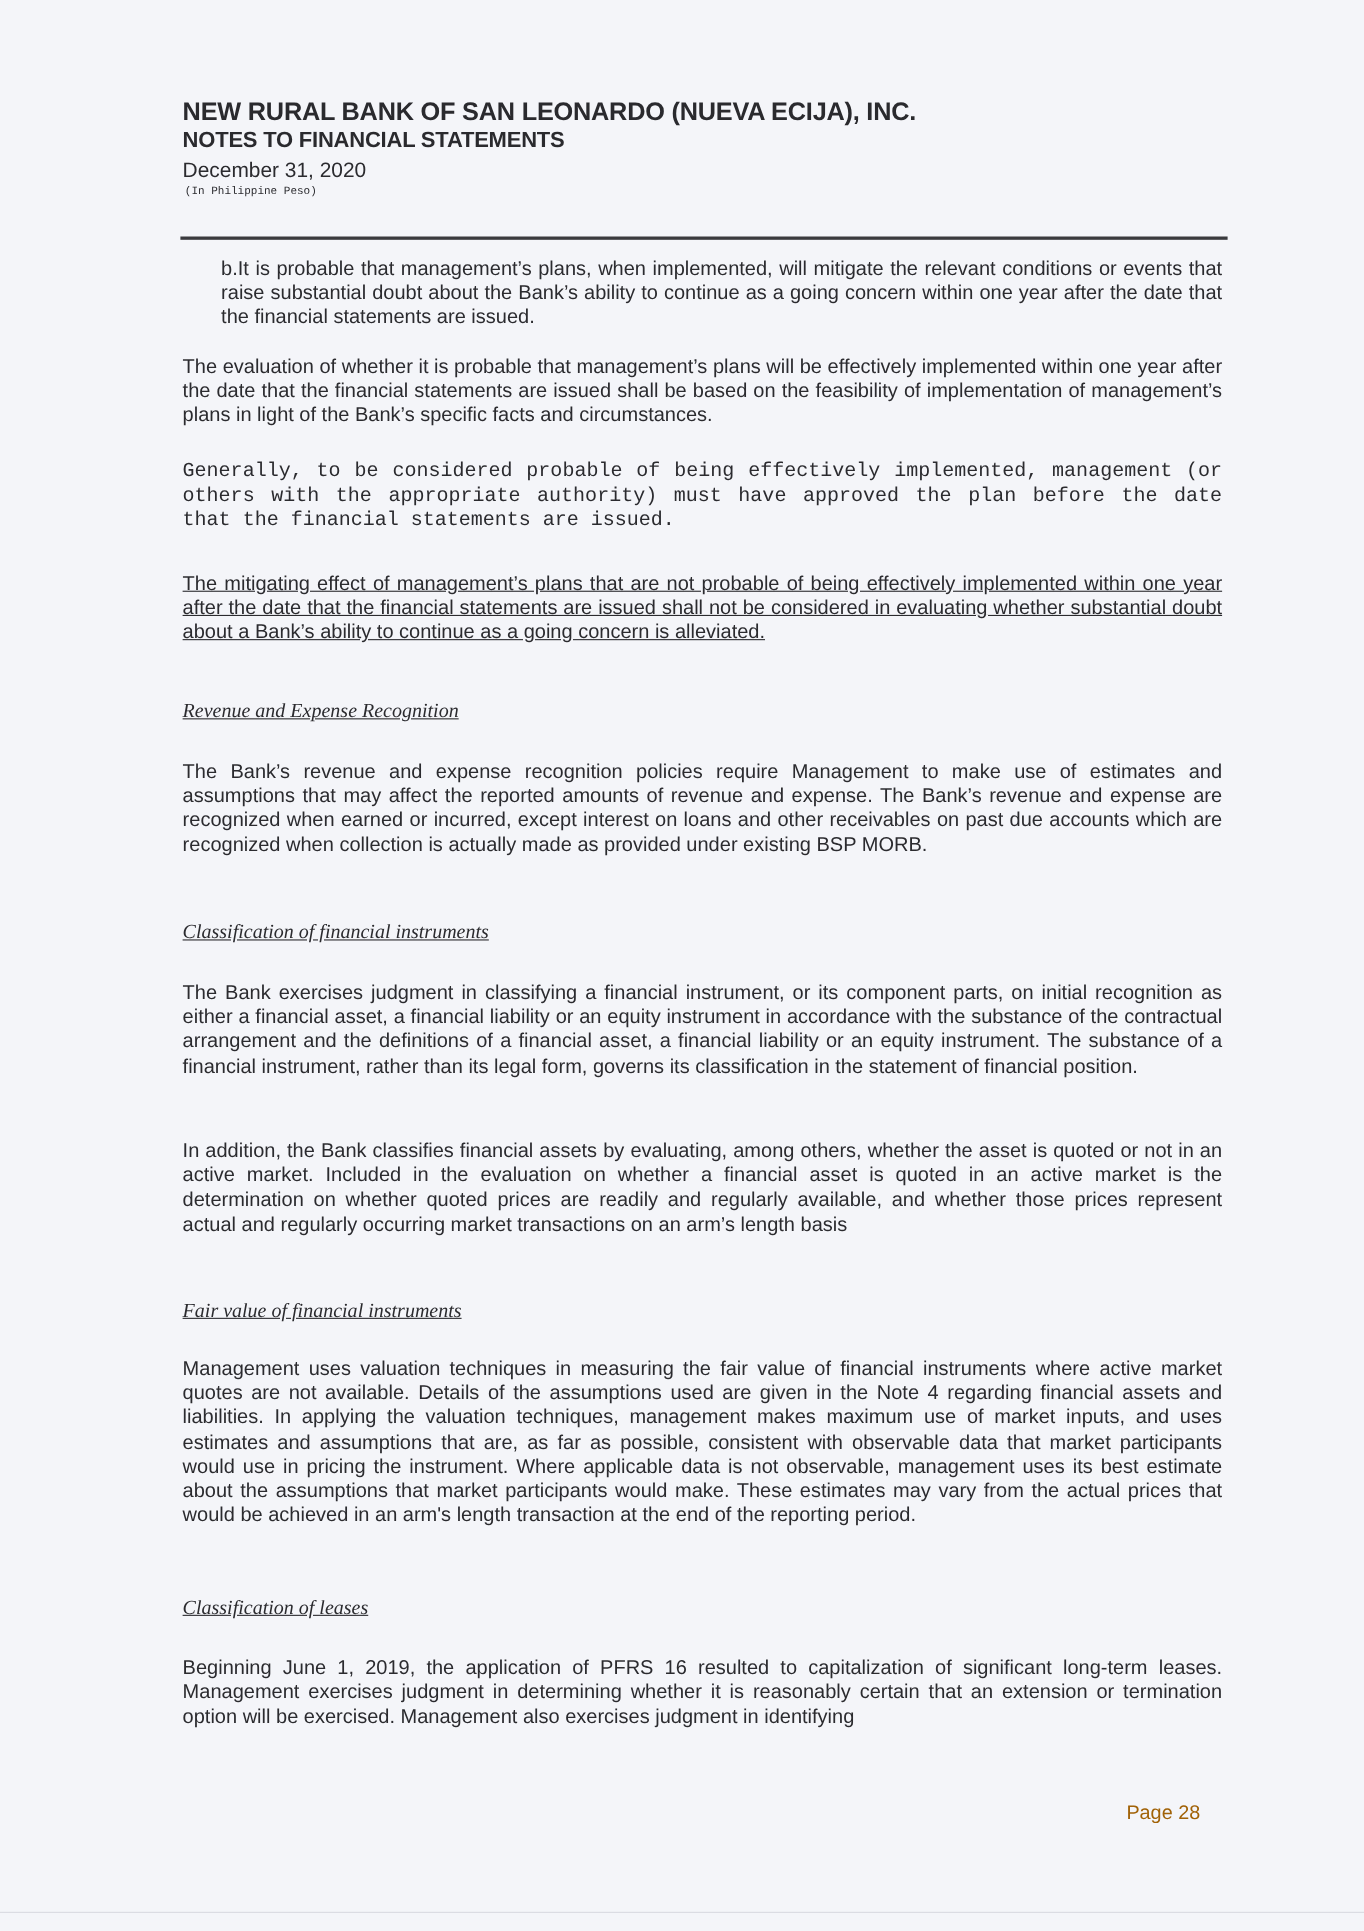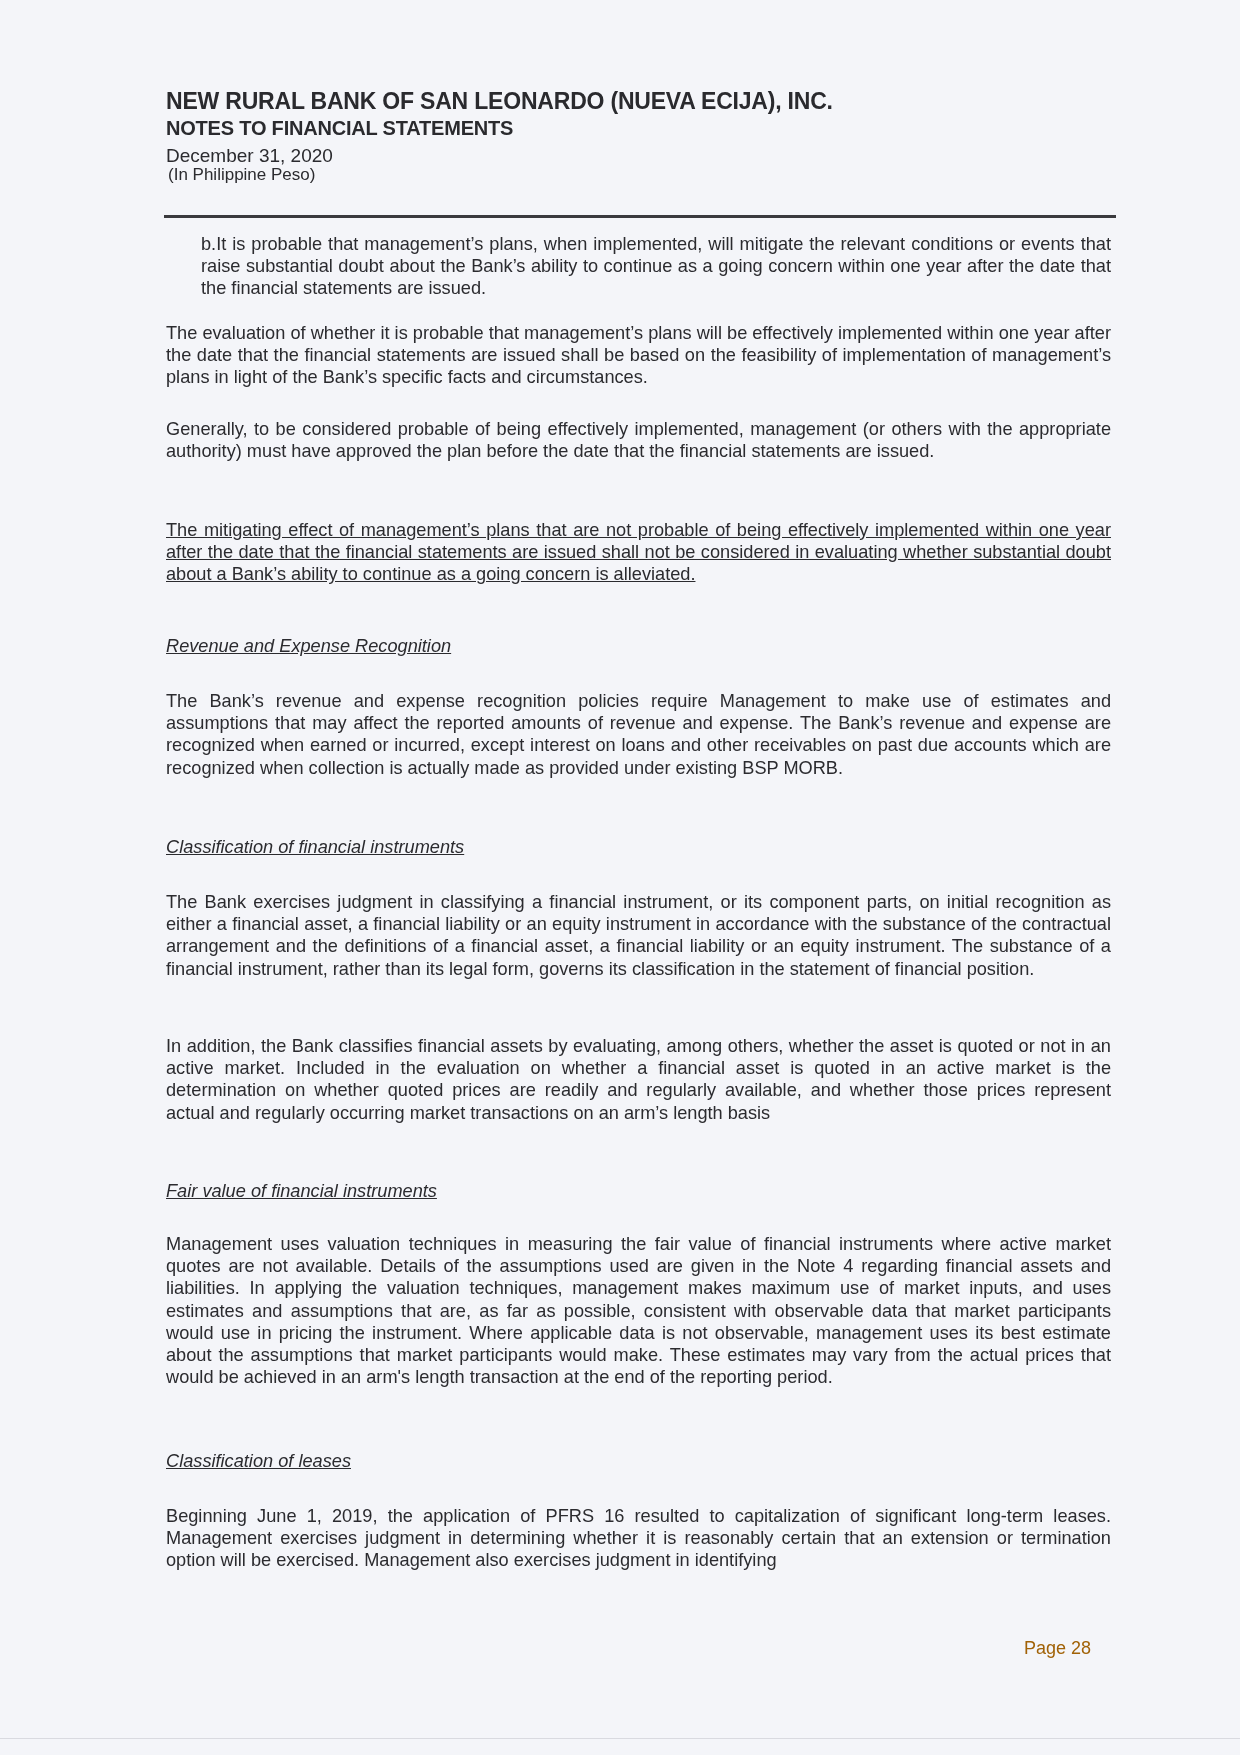--- a/index.html
+++ b/index.html
@@ -10,27 +10,27 @@
     color: #2b2b2f;
     position: relative;
     overflow: hidden;
   }
   .page { position: absolute; left: 0; top: 0; width: 1164px; height: 1755px; }
   .header { position: absolute; left: 166px; top: 88px; width: 950px; }
   .h-company { font-weight: bold; font-size: 23px; line-height: 27px; color: #2a2a2e; letter-spacing: -0.2px; }
   .h-title { font-weight: bold; font-size: 20px; line-height: 27px; color: #2a2a2e; letter-spacing: -0.2px; }
   .h-date { font-size: 19px; line-height: 23px; margin-top: 2px; }
   .h-compare { font-size: 19px; line-height: 23px; font-style: italic; }
-  .h-currency { font-size: 17px; line-height: 16px; padding-left: 2px; }
+  .h-currency { font-size: 10px; line-height: 16px; padding-left: 2px; font-family: Liberation Mono, monospace; }
   .header-rule { position: absolute; left: 164px; top: 215px; width: 952px; height: 3px; background: #3a3a3e; }
 
   .content { position: absolute; left: 166px; top: 0; width: 945px; font-size: 18.2px; line-height: 22.2px; text-align: justify; }
   .para { position: absolute; left: 0; width: 945px; }
   .indented { left: 35px; width: 910px; }
-  .heading { position: absolute; left: 0; font-style: italic; text-decoration: underline; font-size: 18.2px; }
+  .heading { position: absolute; left: 0; font-style: italic; text-decoration: underline; font-size: 18.2px; font-family: Liberation Serif, serif; }
   .page-num { position: absolute; left: 1024px; top: 1638px; font-size: 18px; color: #a16207; }
   .bottom-rule { position: absolute; left: 0; top: 1738px; width: 1240px; height: 1px; background: #d9dae0; }
 </style>
 </head>
 <body>
 
 <div class="page">
 
   <div class="header">
     <div class="h-company">NEW RURAL BANK OF SAN LEONARDO (NUEVA ECIJA), INC.</div>
@@ -38,21 +38,21 @@
     <div class="h-date">December 31, 2020</div>
     <div class="h-currency">(In Philippine Peso)</div>
   </div>
   <div class="header-rule"></div>
 
   <div class="content">
     <div class="para indented" style="top:233px;">b.It is probable that management’s plans, when implemented, will mitigate the relevant conditions or events that raise substantial doubt about the Bank’s ability to continue as a going concern within one year after the date that the financial statements are issued.</div>
 
     <div class="para" style="top:322px;">The evaluation of whether it is probable that management’s plans will be effectively implemented within one year after the date that the financial statements are issued shall be based on the feasibility of implementation of management’s plans in light of the Bank’s specific facts and circumstances.</div>
 
-    <div class="para" style="top:418px;">Generally, to be considered probable of being effectively implemented, management (or others with the appropriate authority) must have approved the plan before the date that the financial statements are issued.</div>
+    <div class="para" style="top:418px;font-family:Liberation Mono, monospace;">Generally, to be considered probable of being effectively implemented, management (or others with the appropriate authority) must have approved the plan before the date that the financial statements are issued.</div>
 
     <div class="para" style="top:519px;text-decoration:underline;">The mitigating effect of management’s plans that are not probable of being effectively implemented within one year after the date that the financial statements are issued shall not be considered in evaluating whether substantial doubt about a Bank’s ability to continue as a going concern is alleviated.</div>
 
     <div class="heading" style="top:635px;">Revenue and Expense Recognition</div>
     <div class="para" style="top:690px;">The Bank’s revenue and expense recognition policies require Management to make use of estimates and assumptions that may affect the reported amounts of revenue and expense. The Bank’s revenue and expense are recognized when earned or incurred, except interest on loans and other receivables on past due accounts which are recognized when collection is actually made as provided under existing BSP MORB.</div>
 
     <div class="heading" style="top:836px;">Classification of financial instruments</div>
     <div class="para" style="top:891px;">The Bank exercises judgment in classifying a financial instrument, or its component parts, on initial recognition as either a financial asset, a financial liability or an equity instrument in accordance with the substance of the contractual arrangement and the definitions of a financial asset, a financial liability or an equity instrument. The substance of a financial instrument, rather than its legal form, governs its classification in the statement of financial position.</div>
     <div class="para" style="top:1035px;">In addition, the Bank classifies financial assets by evaluating, among others, whether the asset is quoted or not in an active market. Included in the evaluation on whether a financial asset is quoted in an active market is the determination on whether quoted prices are readily and regularly available, and whether those prices represent actual and regularly occurring market transactions on an arm’s length basis</div>
 

